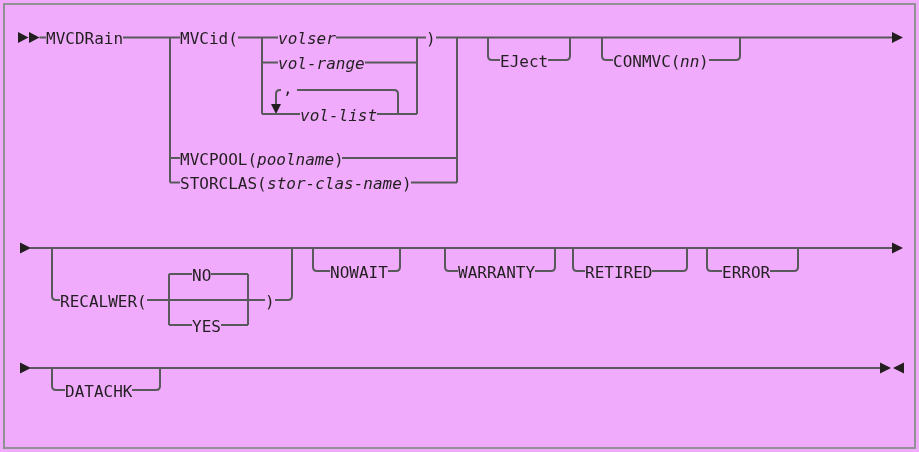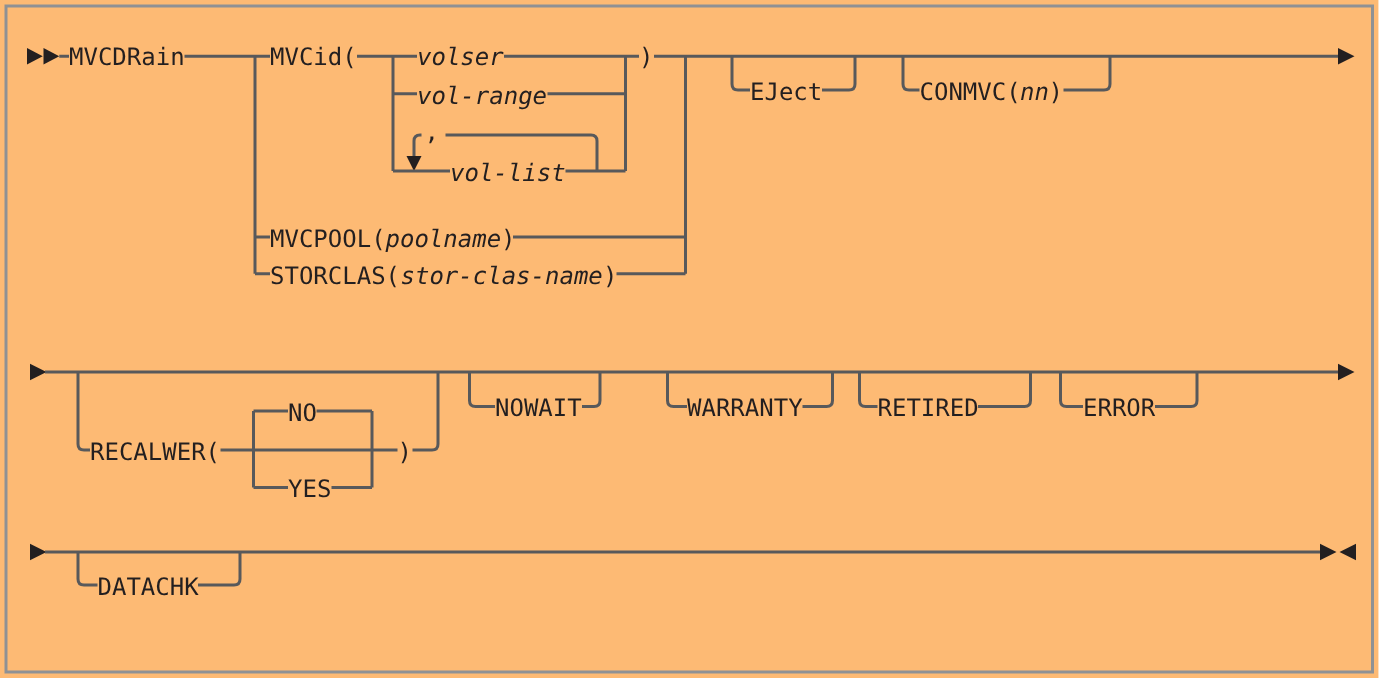--- a/index.html
+++ b/index.html
@@ -1,16 +1,16 @@
 <!DOCTYPE html>
 <html><head>
 <meta charset="utf-8">
 <style>
   html,body{margin:0;padding:0;background:#fff;}
-  #stage{position:relative;width:919px;height:452px;background:#fdba74;overflow:hidden;
+  #stage{position:relative;width:919px;height:452px;background:#f0abfc;overflow:hidden;
          font-family:"DejaVu Sans Mono", monospace;}
   svg{display:block;}
   .rail{stroke:#58595B;stroke-width:2;fill:none;stroke-linecap:butt;stroke-linejoin:round;}
   .arrow{fill:#231F20;stroke:none;}
   .frame{stroke:#8F9194;stroke-width:2;fill:none;}
   .kw{font-family:"DejaVu Sans Mono", monospace;font-size:16px;fill:#231F20;font-style:normal;}
   .var{font-family:"DejaVu Sans Mono", monospace;font-size:16px;fill:#231F20;font-style:italic;}
   text{dominant-baseline:central;}
 </style>
 </head>

